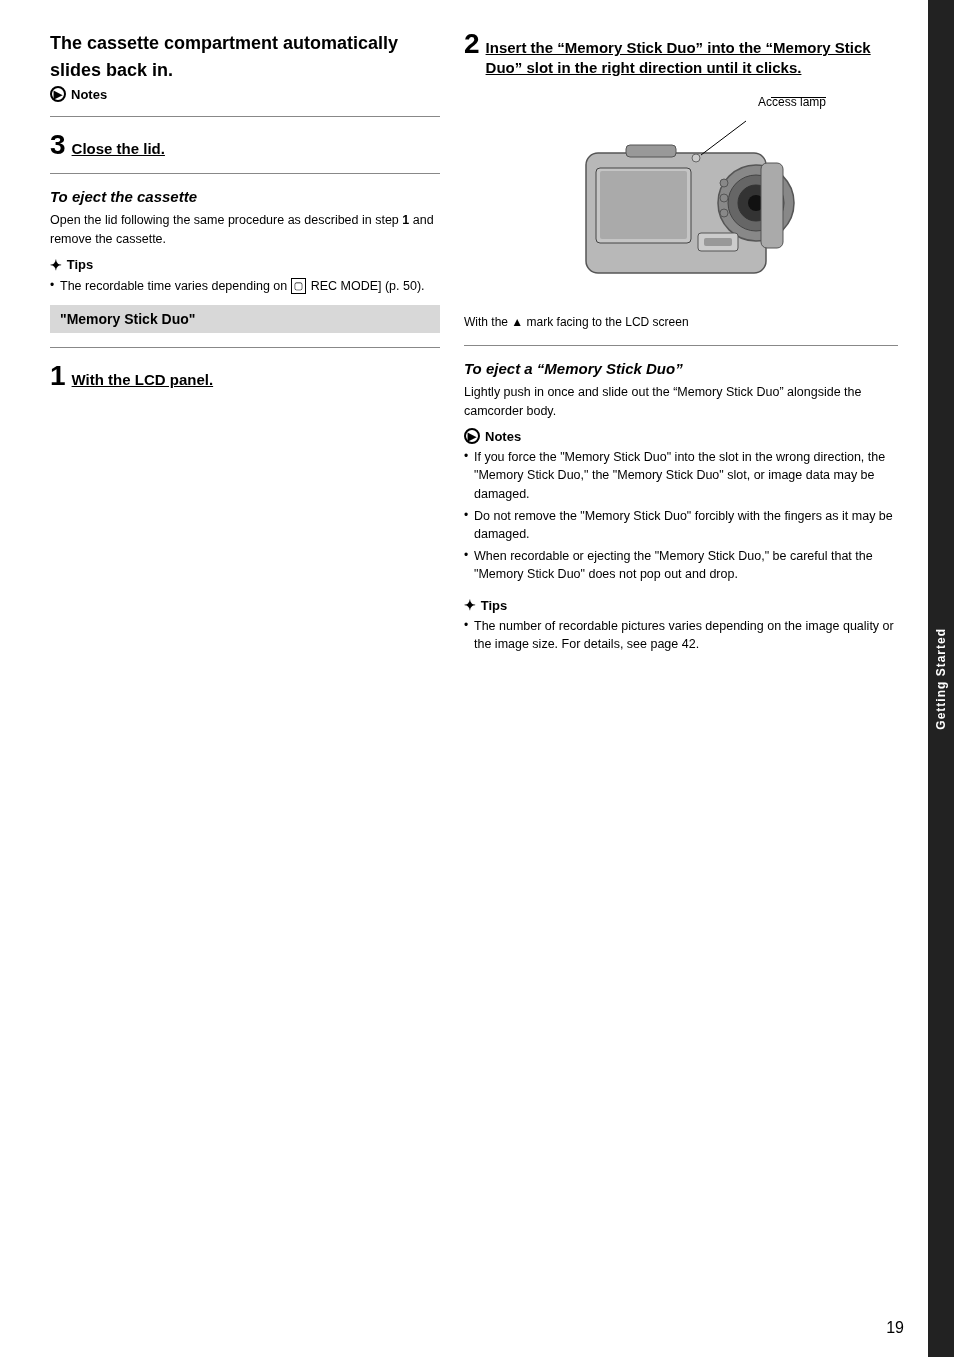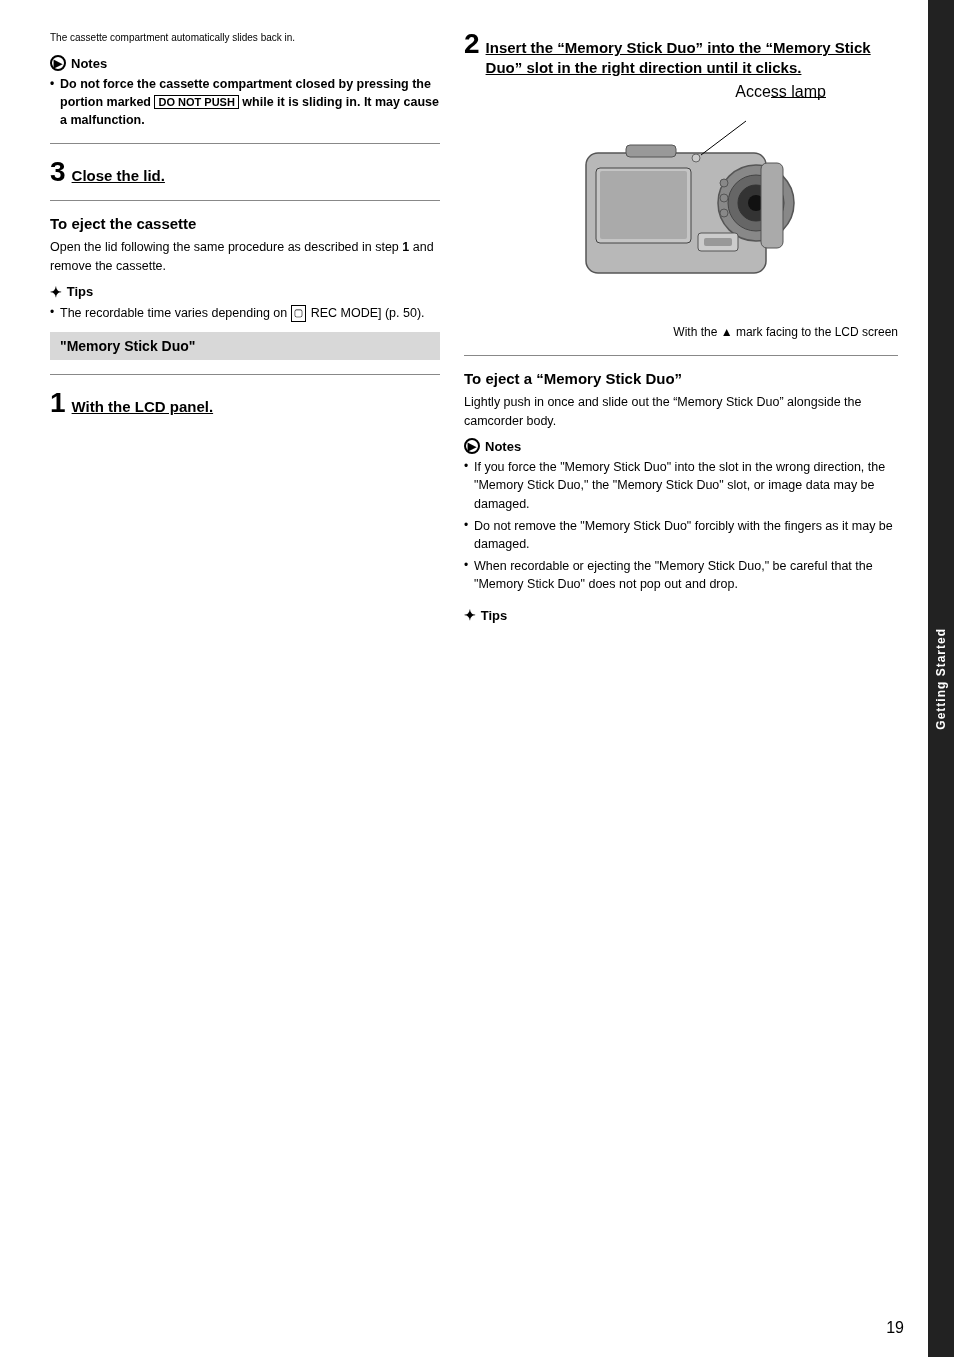--- a/index.html
+++ b/index.html
@@ -52,24 +52,24 @@
       flex: 1;
     }
     .left-col {
       width: 390px;
       flex-shrink: 0;
     }
     .right-col {
       flex: 1;
     }
     .bold-intro {
-      font-weight: normal;
-      font-size: 10px;
+      font-weight: bold;
+      font-size: 18px;
       line-height: 1.5;
-      margin-bottom: 10px;
+      margin-bottom: 2px;
     }
     .notes-section {
       margin-bottom: 14px;
     }
     .notes-header {
       display: flex;
       align-items: center;
       gap: 5px;
       font-weight: bold;
       font-size: 13px;
@@ -127,20 +127,21 @@
     .step-text {
       font-size: 15px;
       font-weight: bold;
       line-height: 1.3;
       text-decoration: underline;
     }
     .section-heading {
       font-size: 15px;
       font-weight: bold;
       margin-bottom: 6px;
+      font-style: italic;
     }
     .body-text {
       font-size: 12.5px;
       line-height: 1.5;
       margin-bottom: 8px;
     }
     .tips-section {
       margin-top: 8px;
     }
     .tips-header {
@@ -176,22 +177,22 @@
       display: inline-flex;
       align-items: center;
       border: 1px solid #000;
       padding: 0 2px;
       font-size: 10px;
       vertical-align: middle;
       margin-right: 1px;
     }
     .bottom-caption {
       font-size: 12px;
-      text-align: right;
-      margin-top: 18px;
+      text-align: left;
+      margin-top: 8px;
       line-height: 1.4;
     }
     .page-number {
       position: absolute;
       bottom: 20px;
       right: 50px;
       font-size: 16px;
       font-weight: normal;
     }
     
@@ -211,25 +212,20 @@
     <div class="two-col">
 
       <div class="left-col">
         <p class="bold-intro">The cassette compartment automatically slides back in.</p>
 
         <div class="notes-section">
           <div class="notes-header">
             <span class="notes-icon">▶</span>
             <span>Notes</span>
           </div>
-          <ul class="bullet-list">
-            <li class="bold-li">
-              Do not force the cassette compartment closed by pressing the portion marked <span class="inline-box">DO NOT PUSH</span> while it is sliding in. It may cause a malfunction.
-            </li>
-          </ul>
         </div>
 
         <hr class="divider">
 
         <div class="step-heading">
           <span class="step-num">3</span>
           <span class="step-text">Close the lid.</span>
         </div>
 
         <hr class="divider">
@@ -263,21 +259,21 @@
       </div>
 
       <div class="right-col">
         <div class="step-heading">
           <span class="step-num">2</span>
           <span class="step-text">Insert the “Memory Stick Duo” into the “Memory Stick Duo” slot in the right direction until it clicks.</span>
         </div>
 
         <div class="camera-svg-wrap">
           <div style="position:relative; width:310px;">
-            <div style="position:absolute; top:0; right:10px; font-size:16px;">Access lamp</div>
+            <div style="position:absolute; top:12px; right:10px; font-size:12px;">Access lamp</div>
             <div style="position:absolute; top:14px; right:10px; width:55px; height:1px; background:#000;"></div>
             <svg width="300" height="200" viewBox="0 0 300 200" style="margin-top:20px;">
 
               <rect x="60" y="50" width="180" height="120" rx="12" ry="12" fill="#b8b8b8" stroke="#555" stroke-width="1.5"></rect>
 
               <circle cx="230" cy="100" r="38" fill="#888" stroke="#555" stroke-width="1.5"></circle>
               <circle cx="230" cy="100" r="28" fill="#666" stroke="#444" stroke-width="1"></circle>
               <circle cx="230" cy="100" r="18" fill="#333" stroke="#333" stroke-width="1"></circle>
               <circle cx="230" cy="100" r="8" fill="#111"></circle>
 
@@ -320,20 +316,23 @@
             <li>Do not remove the "Memory Stick Duo" forcibly with the fingers as it may be damaged.</li>
             <li>When recordable or ejecting the "Memory Stick Duo," be careful that the "Memory Stick Duo" does not pop out and drop.</li>
           </ul>
         </div>
 
         <div class="tips-section">
           <div class="tips-header">
             <span class="tips-icon">✦</span>
             <span>Tips</span>
           </div>
+          <ul class="bullet-list">
+            <li>The number of recordable pictures varies depending on the image quality or the image size. For details, see page 42.</li>
+          </ul>
         </div>
       </div>
     </div>
   </div>
 
   <div class="side-tab">
     <span class="side-tab-text">Getting Started</span>
   </div>
 
   <div class="page-number">19</div>

